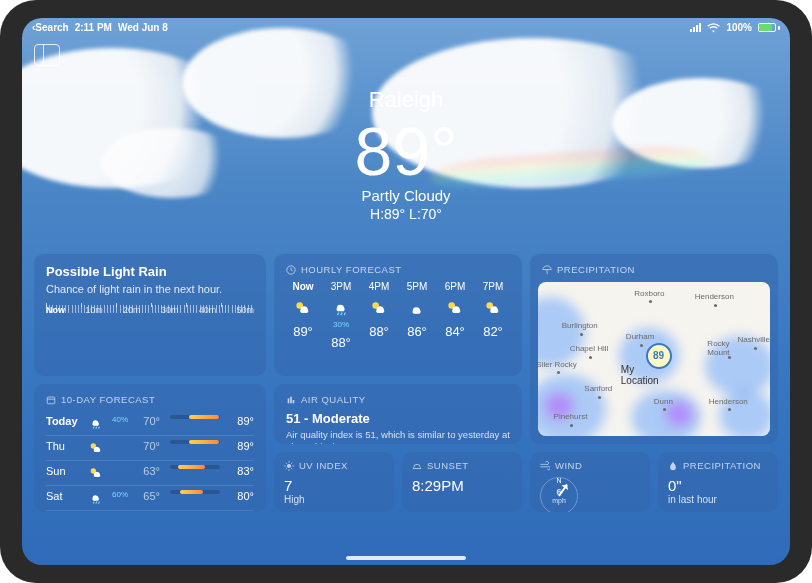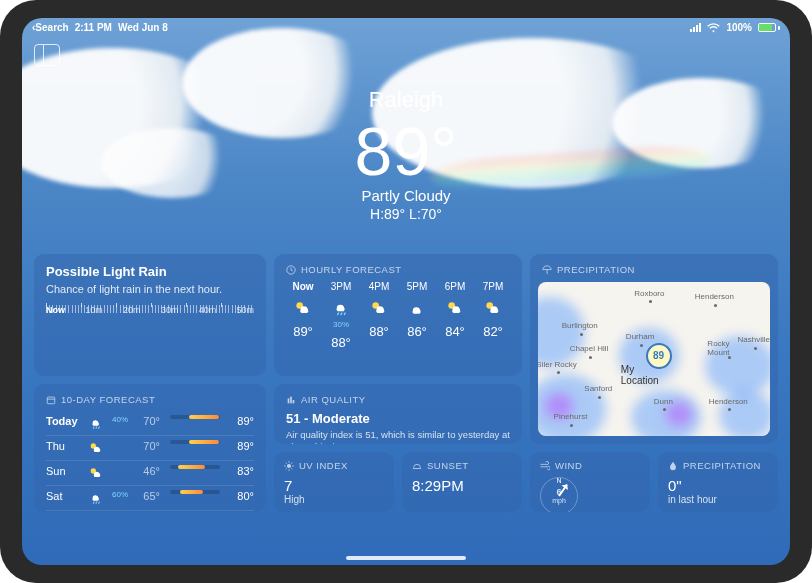--- a/index.html
+++ b/index.html
@@ -329,21 +329,21 @@
             </div>
             <div class="day-row">
               <div class="day-name">Sun</div>
               <div class="day-icon">
                 <svg width="18" height="16" viewBox="0 0 24 24">
                   <circle cx="8" cy="9" r="4" fill="#ffd94a"></circle>
                   <path d="M9 14a4 4 0 014-4 5 5 0 015 4 3 3 0 01-1 4H10a3 3 0 01-1-4z" fill="#fff"></path>
                 </svg>
               </div>
               <div class="day-pct"></div>
-              <div class="day-lo">46°</div>
+              <div class="day-lo">63°</div>
               <div class="temp-bar">
                 <div class="temp-bar-fill" style="left: 15%; width: 55%;"></div>
               </div>
               <div class="day-hi">83°</div>
             </div>
             <div class="day-row">
               <div class="day-name">Sat</div>
               <div class="day-icon">
                 <svg width="18" height="16" viewBox="0 0 24 24">
                   <path d="M7 12a4 4 0 014-4 5 5 0 015 4 3 3 0 01-1 4H8a3 3 0 01-1-4z" fill="#fff"></path>

